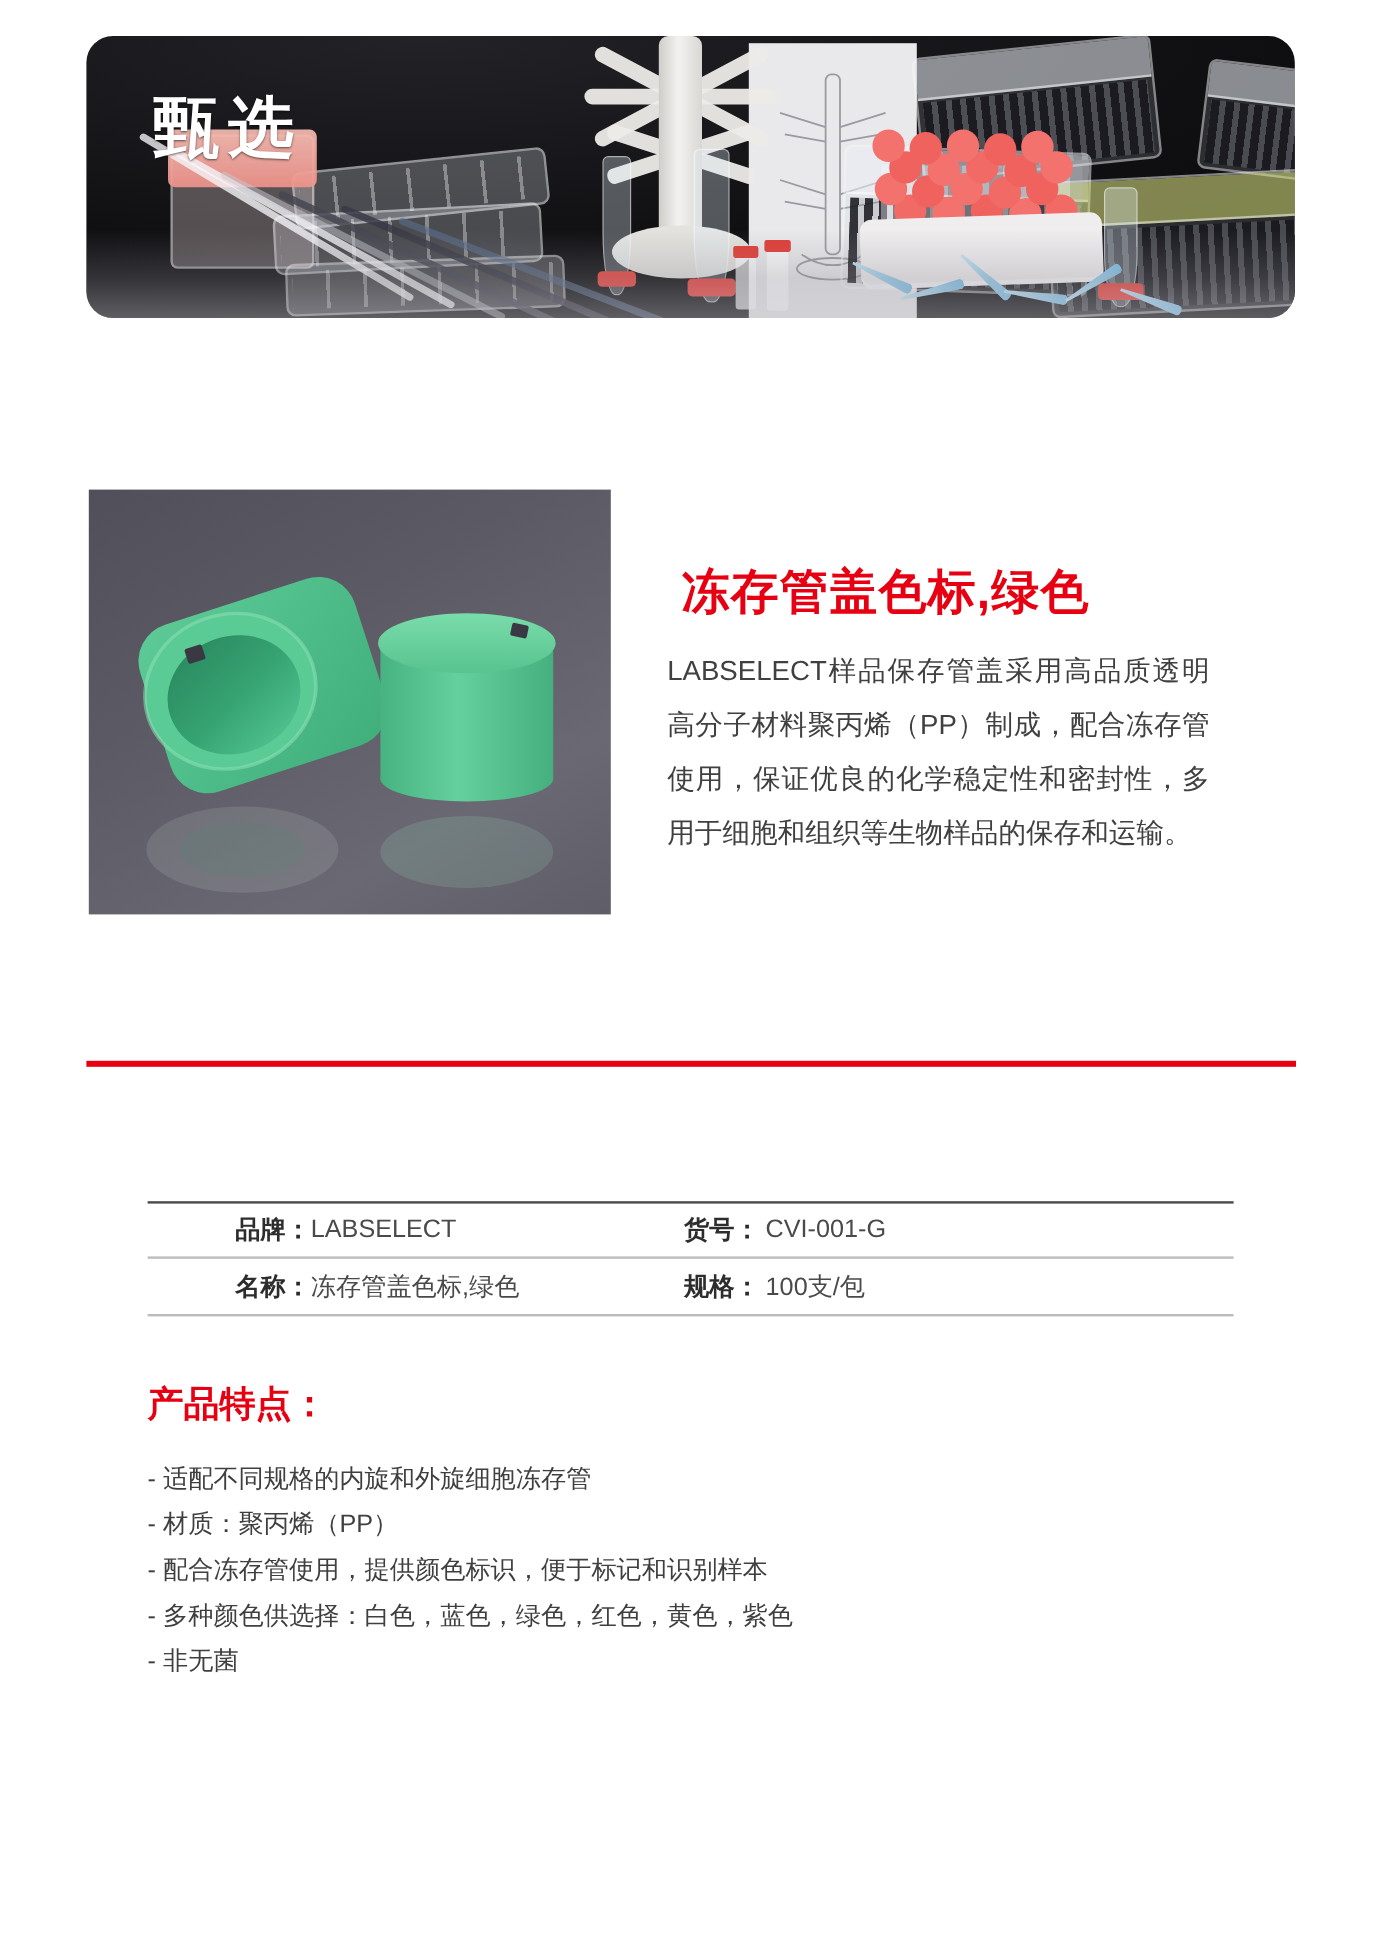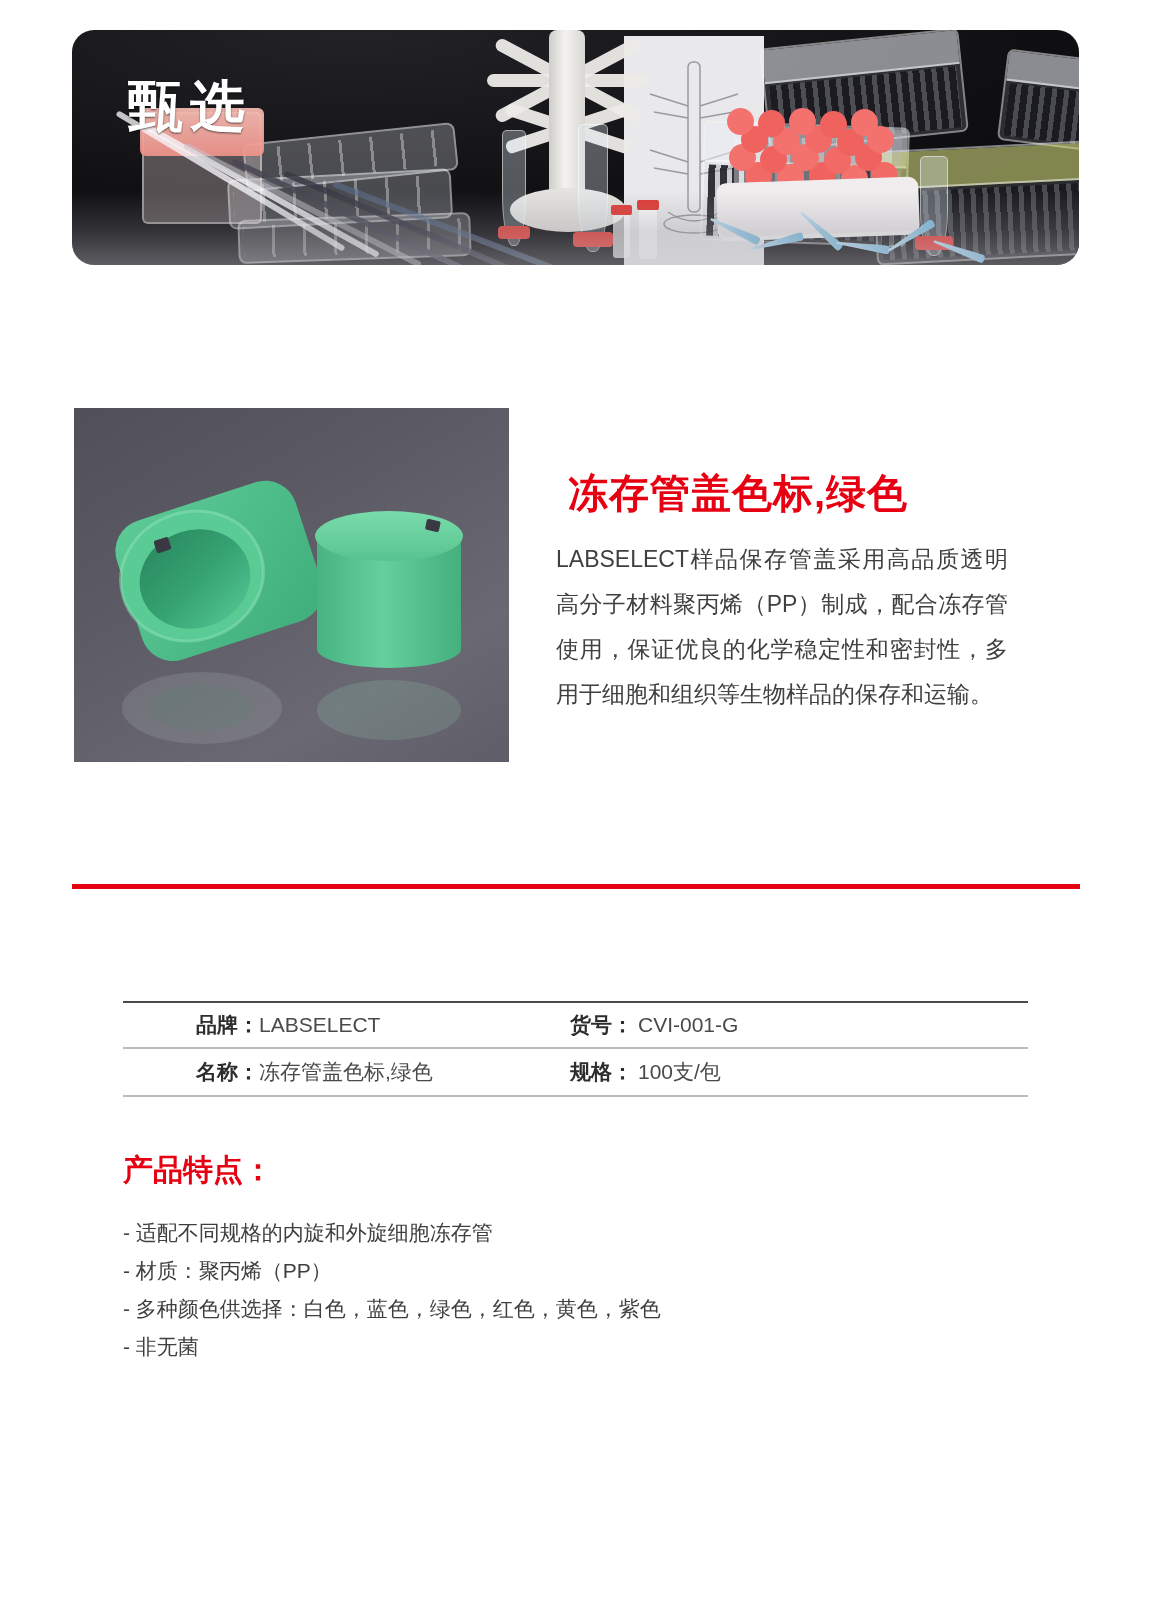--- a/index.html
+++ b/index.html
@@ -256,18 +256,19 @@
       <span class="spec-cell spec-value c1v">冻存管盖色标,绿色</span>
       <span class="spec-cell spec-label c2l">规格：</span>
       <span class="spec-cell spec-value c2v">100支/包</span>
     </div>
   </div>
 
   <h2 class="features-heading">产品特点：</h2>
   <div class="features">
     <div>- 适配不同规格的内旋和外旋细胞冻存管</div>
     <div>- 材质：聚丙烯（PP）</div>
+    <div>- 配合冻存管使用，提供颜色标识，便于标记和识别样本</div>
     <div>- 多种颜色供选择：白色，蓝色，绿色，红色，黄色，紫色</div>
     <div>- 非无菌</div>
   </div>
 
 
 </div>
 
 </body></html>

